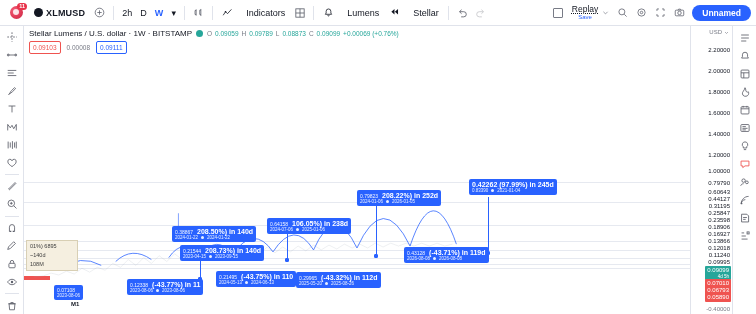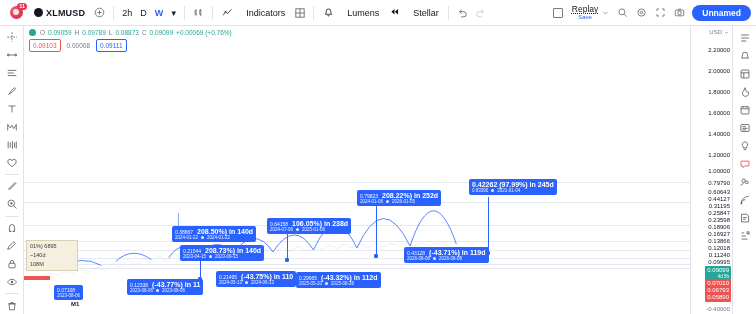--- a/index.html
+++ b/index.html
@@ -494,20 +494,21 @@
             <path d="M3.6 4.4h6.8l-.6 7H4.2z" fill="none" stroke="currentColor" stroke-width="1"></path>
             <path d="M2.6 4.4h8.8M5.6 4.4V3h2.8v1.4" fill="none" stroke="currentColor" stroke-width="1"></path>
           </svg>
       </div>
     </div>
 
     <div class="chart-area">
 
       <div class="legend">
         <div class="legend-line1">
+          <span class="legend-title">Stellar Lumens / U.S. dollar · 1W · BITSTAMP</span>
           <span class="legend-eye"></span>
           <span class="ohlc">
             <span class="k">O</span>
               <span class="v">0.09059</span>
             <span class="k">H</span>
               <span class="v">0.09789</span>
             <span class="k">L</span>
               <span class="v">0.08873</span>
             <span class="k">C</span>
               <span class="v">0.09099</span>

